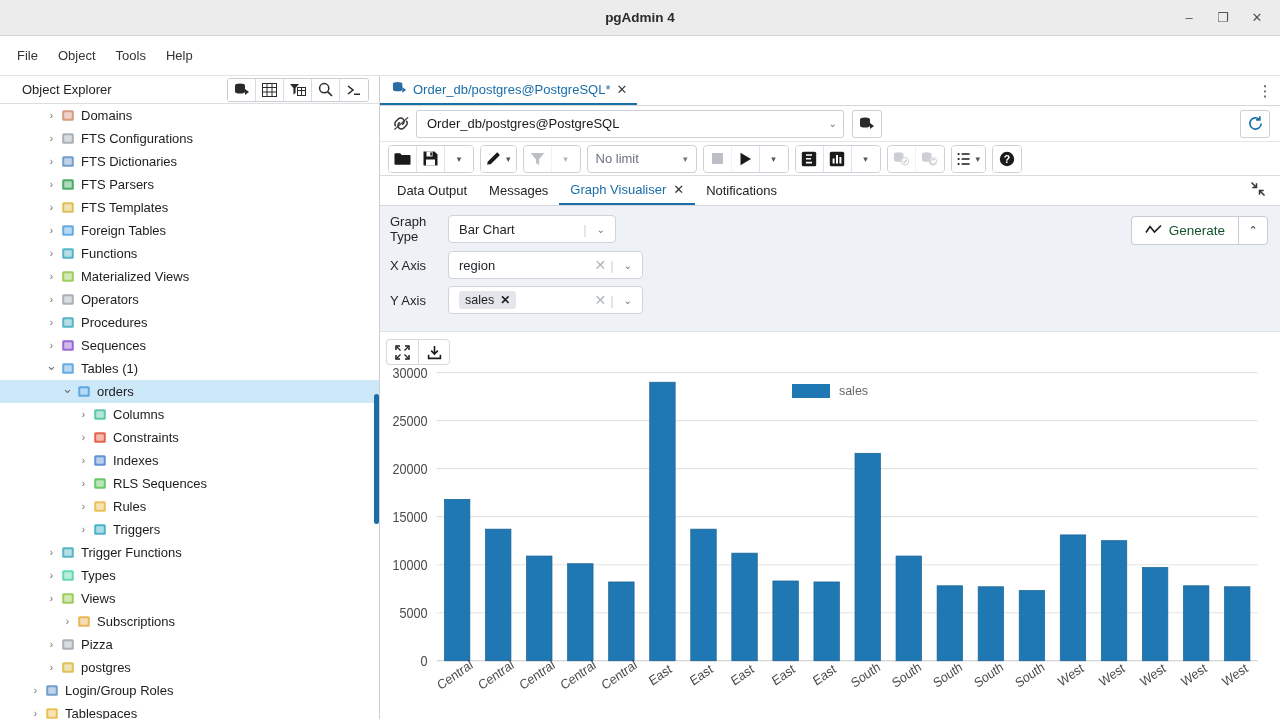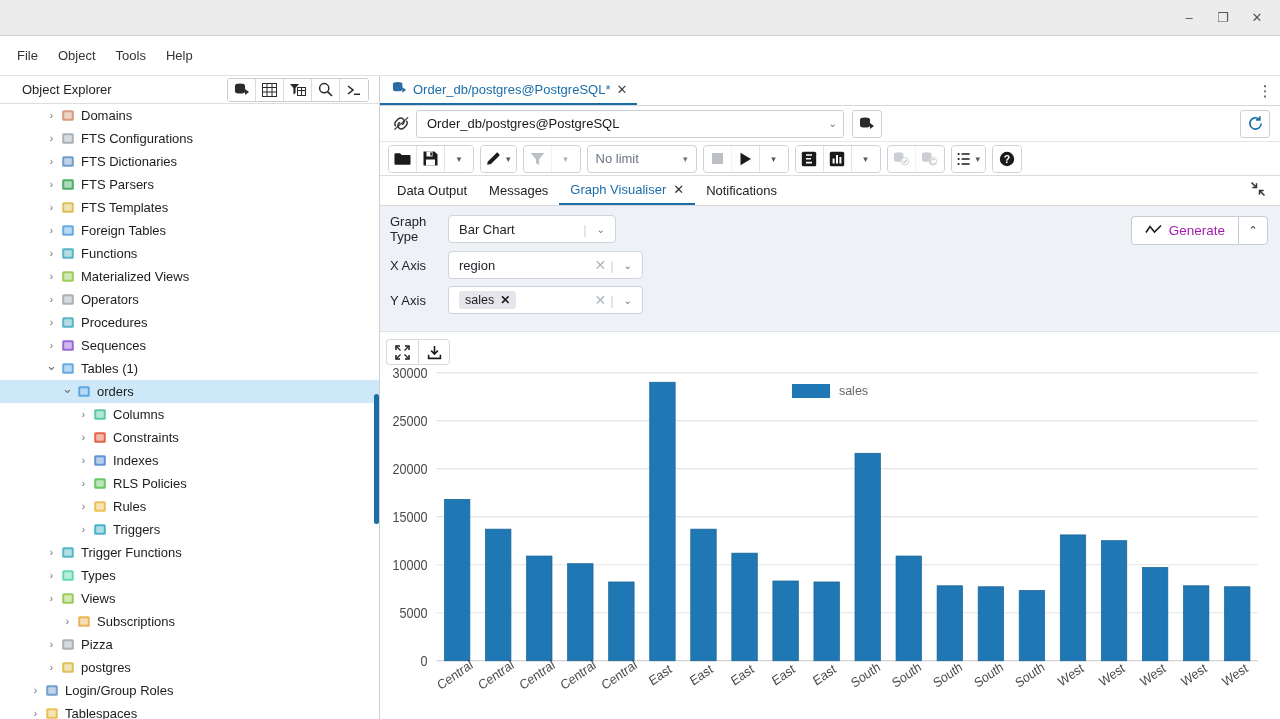--- a/index.html
+++ b/index.html
@@ -148,21 +148,21 @@
   #xaxis, #yaxis { width: 195px; }
   .chip {
     background: #e4e6eb; border-radius: 3px; font-size: 12.5px; padding: 2px 6px;
     display: inline-flex; align-items: center; gap: 6px; color: #1d1d1d;
   }
   .chip .cx { font-size: 12px; font-weight: bold; cursor: pointer; }
   #genwrap { position: absolute; right: 12px; top: 10px; display: flex; }
   #genbtn {
     height: 29px; border: 1px solid #c7ccd4; border-right: none; border-radius: 4px 0 0 4px;
     background: #fff; display: flex; align-items: center; gap: 7px; padding: 0 13px;
-    font-size: 13.5px; color: #a21caf; cursor: pointer;
+    font-size: 13.5px; color: #14532d; cursor: pointer;
   }
   #genup {
     width: 30px; height: 29px; border: 1px solid #c7ccd4; border-radius: 0 4px 4px 0;
     background: #fff; display: flex; align-items: center; justify-content: center;
     color: #333; font-size: 11px; cursor: pointer;
   }
   
   #chartwrap { flex: 1 1 auto; background: #fff; position: relative; overflow: hidden; }
   #chart-tools { position: absolute; left: 6px; top: 7px; display: flex; }
   #chart-tools .ct {
@@ -180,20 +180,21 @@
   .ylab { font-size: 12.5px; fill: #4a4a4a; text-anchor: end; font-family: "Liberation Sans", sans-serif;}
   .xlab { font-size: 12px; fill: #4a4a4a; font-family: "Liberation Sans", sans-serif;}
   .grid { stroke: #e4e4e4; stroke-width: 1; }
   .axisline { stroke: #c9c9c9; stroke-width: 1; }
   .bar { fill: #1f77b4; stroke: #1a6596; stroke-width: .7; }
 </style>
 </head>
 <body>
 
 <div id="titlebar">
+  <div class="title">pgAdmin 4</div>
   <div id="winbtns">
     <div class="wb">–</div>
     <div class="wb">❐</div>
     <div class="wb">✕</div>
   </div>
 </div>
 
 <div id="menubar">
   <div class="mi">File</div>
   <div class="mi">Object</div>
@@ -411,21 +412,21 @@
             <span>Indexes</span>
           </div>
           <div class="trow" style="padding-left: 76px;">
             <span class="arrow">›</span>
             <span class="ticon">
               <svg width="14" height="13" viewBox="0 0 14 13">
                 <rect x="1.2" y="1.2" width="11.6" height="10.6" rx="1.6" fill="#4fbf4f" opacity="0.85"></rect>
                 <rect x="3.2" y="3.2" width="7.6" height="6.6" rx="1" fill="#ffffff" opacity="0.55"></rect>
               </svg>
             </span>
-            <span>RLS Policies</span>
+            <span>RLS Sequences</span>
           </div>
           <div class="trow" style="padding-left: 76px;">
             <span class="arrow">›</span>
             <span class="ticon">
               <svg width="14" height="13" viewBox="0 0 14 13">
                 <rect x="1.2" y="1.2" width="11.6" height="10.6" rx="1.6" fill="#e8b63c" opacity="0.85"></rect>
                 <rect x="3.2" y="3.2" width="7.6" height="6.6" rx="1" fill="#ffffff" opacity="0.55"></rect>
               </svg>
             </span>
             <span>Rules</span>

